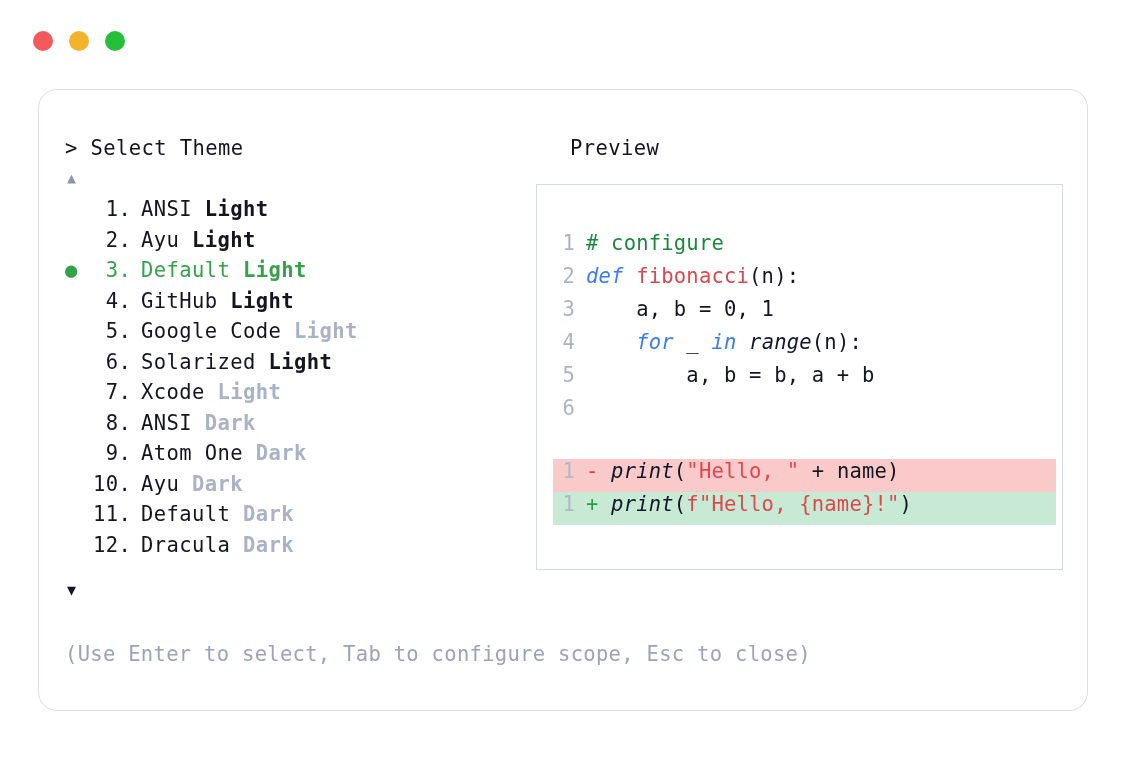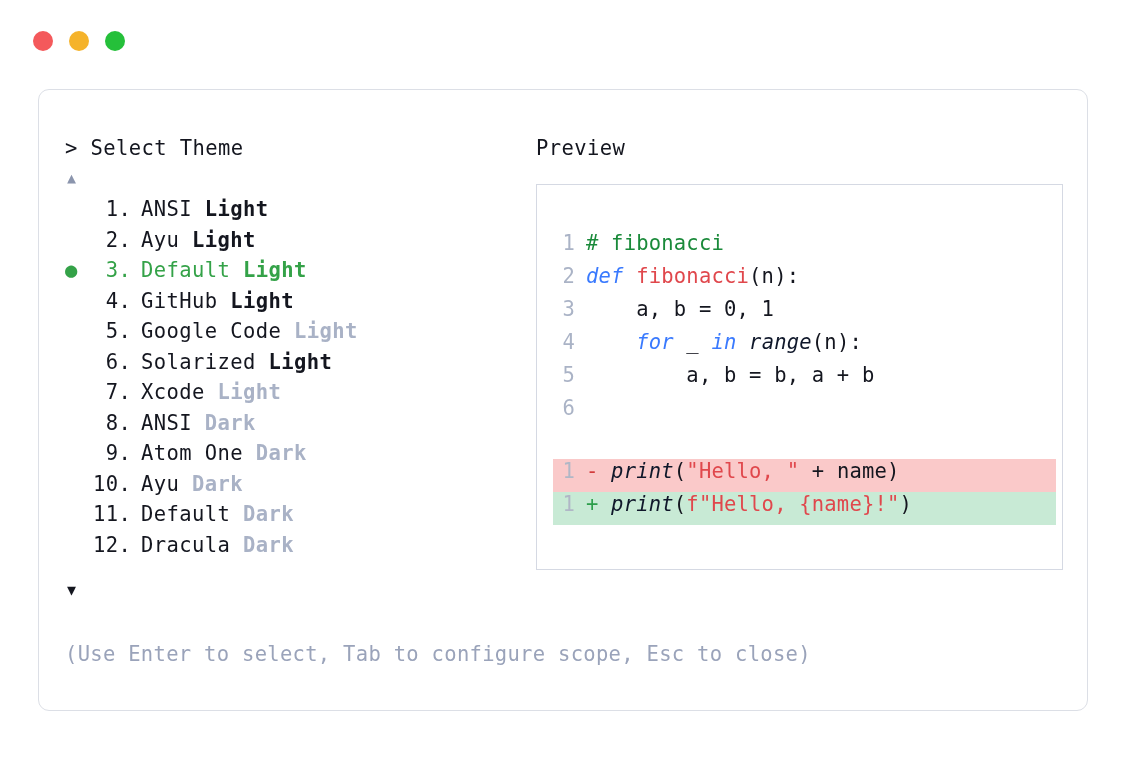--- a/index.html
+++ b/index.html
@@ -35,21 +35,21 @@
 
   
   .panel {
     position: absolute;
     left: 38px;
     top: 89px;
     width: 1050px;
     height: 622px;
     box-sizing: border-box;
     border: 1.5px solid #dcdfe6;
-    border-radius: 11px;
+    border-radius: 19px;
     background: #ffffff;
   }
 
   .panel-inner {
     position: absolute;
     left: 0; top: 0; right: 0; bottom: 0;
   }
 
   
   .left-col {
@@ -126,20 +126,21 @@
     position: absolute;
     left: 497px;
     top: 45px;
     width: 530px;
   }
   .preview-label {
     font-size: 20.5px;
     color: #14161f;
     letter-spacing: 0.4px;
     line-height: 26px;
+    margin-left: 34px;
   }
   .code-box {
     margin-top: 23px;
     width: 527px;
     height: 386px;
     box-sizing: border-box;
     border: 1.5px solid #d5d9e3;
     background: #ffffff;
     position: relative;
   }
@@ -216,21 +217,21 @@
         </ul>
       <div class="scroll-arrow down">▼</div>
     </div>
 
     <div class="hint">(Use Enter to select, Tab to configure scope, Esc to close)</div>
 
     <div class="right-col">
       <div class="preview-label">Preview</div>
       <div class="code-box">
         <div class="code-inner" id="code-inner">
-            <div class="code-line"><span class="gutter">1</span><span class="code-text"><span class="tok-comment"># fibonacci</span></span></div>
+            <div class="code-line"><span class="gutter">1</span><span class="code-text"><span class="tok-comment"># configure</span></span></div>
             <div class="code-line"><span class="gutter">2</span><span class="code-text"><span class="tok-keyword">def </span><span class="tok-func">fibonacci</span><span class="tok-plain">(n):</span></span></div>
             <div class="code-line"><span class="gutter">3</span><span class="code-text"><span class="tok-plain">    a, b = 0, 1</span></span></div>
             <div class="code-line"><span class="gutter">4</span><span class="code-text"><span class="tok-plain">    </span><span class="tok-keyword">for</span><span class="tok-plain"> _ </span><span class="tok-keyword">in </span><span class="tok-builtin">range</span><span class="tok-plain">(n):</span></span></div>
             <div class="code-line"><span class="gutter">5</span><span class="code-text"><span class="tok-plain">        a, b = b, a + b</span></span></div>
             <div class="code-line"><span class="gutter">6</span></div>
             <div class="spacer-line"></div>
             <div class="code-line diff-del"><span class="gutter">1</span><span class="code-text"><span class="sign-del">- </span><span class="tok-builtin">print</span><span class="tok-plain">(</span><span class="tok-string">"Hello, "</span><span class="tok-plain"> + name)</span></span></div>
             <div class="code-line diff-add"><span class="gutter">1</span><span class="code-text"><span class="sign-add">+ </span><span class="tok-builtin">print</span><span class="tok-plain">(</span><span class="tok-string">f"Hello, {name}!"</span><span class="tok-plain">)</span></span></div>
           </div>
       </div>

